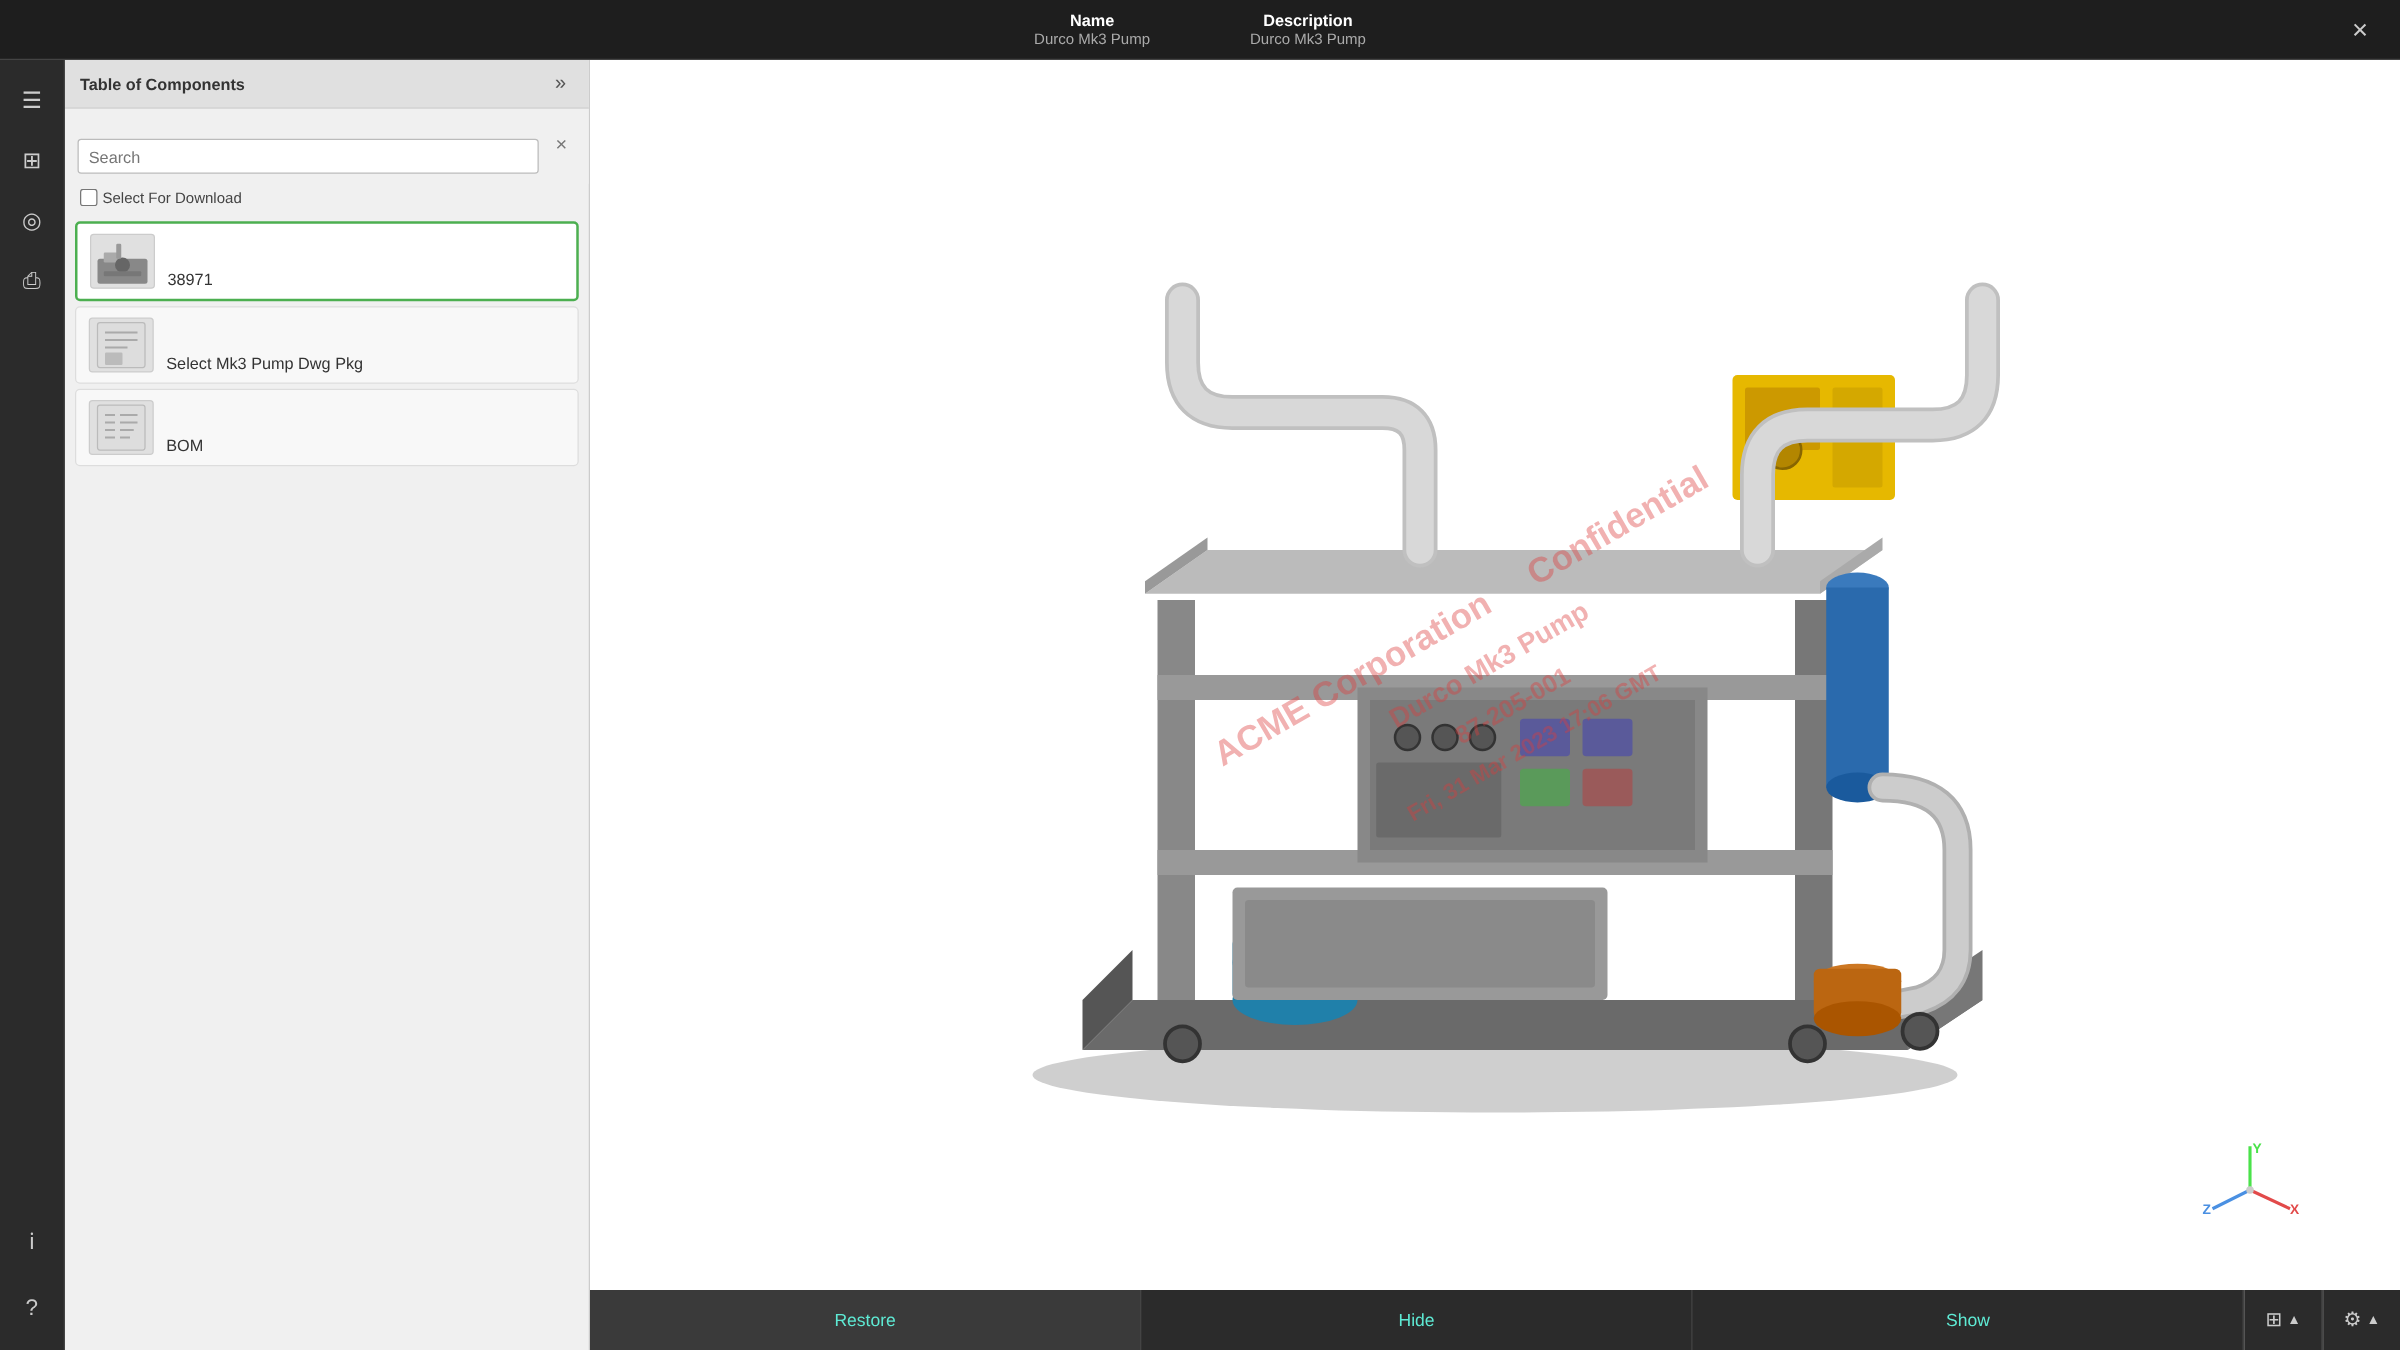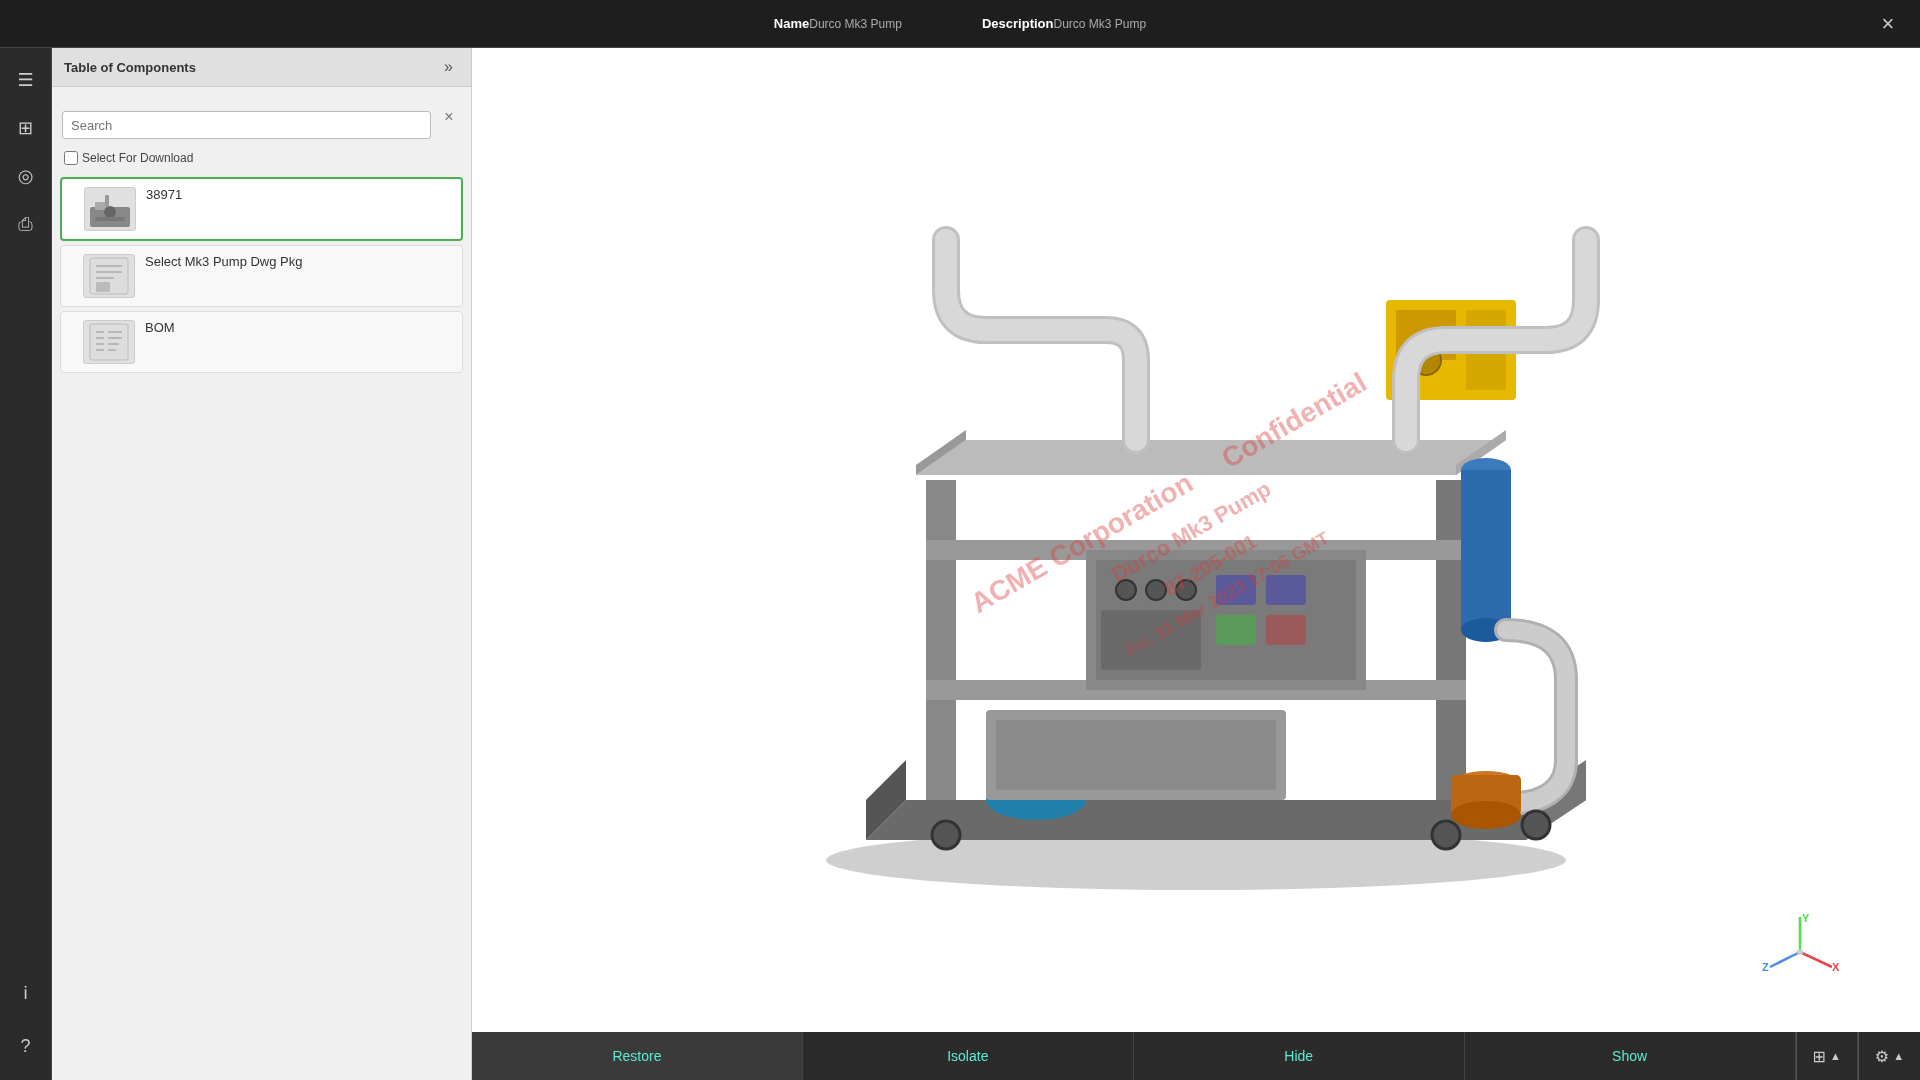--- a/index.html
+++ b/index.html
@@ -16,21 +16,21 @@
       height: 48px;
       background: #1e1e1e;
       display: flex;
       align-items: center;
       justify-content: center;
       position: relative;
       border-bottom: 1px solid #444;
     }
     .top-bar-title {
       display: flex;
-      flex-direction: row;
+      flex-direction: column;
       align-items: center;
       color: #ccc;
       font-size: 12px;
     }
     .top-bar-title .label {
       font-weight: bold;
       color: #fff;
       font-size: 13px;
     }
     .top-bar-title .value {
@@ -177,23 +177,23 @@
 
     
     .component-list {
       flex: 1;
       overflow-y: auto;
       padding: 4px 8px;
     }
 
     .component-item {
       display: flex;
-      align-items: flex-start;
+      align-items: flex-end;
       gap: 10px;
-      padding: 8px 22px;
+      padding: 8px 10px;
       margin-bottom: 4px;
       border-radius: 4px;
       cursor: pointer;
       background: #f8f8f8;
       border: 1px solid #ddd;
     }
     .component-item.active {
       border: 2px solid #4caf50;
       background: #fff;
     }
@@ -486,21 +486,20 @@
           <text x="42" y="10" fill="#4ae24a" font-size="11" font-family="Arial" font-weight="bold">Y</text>
 
           <circle cx="40" cy="40" r="3" fill="#ccc"></circle>
         </svg>
       </div>
 
     </div>
 
     <div class="bottom-toolbar">
       <button class="toolbar-btn active">Restore</button>
-      <button class="toolbar-btn">Isolate</button>
       <button class="toolbar-btn">Hide</button>
       <button class="toolbar-btn">Show</button>
       <button class="toolbar-btn-icon" style="gap:4px; border-right:1px solid #444;">
         <span style="font-size:16px;">⊞</span>
         <span style="font-size:11px;">▲</span>
       </button>
       <button class="toolbar-btn-icon" style="gap:4px;">
         <span style="font-size:16px;">⚙</span>
         <span style="font-size:11px;">▲</span>
       </button>

